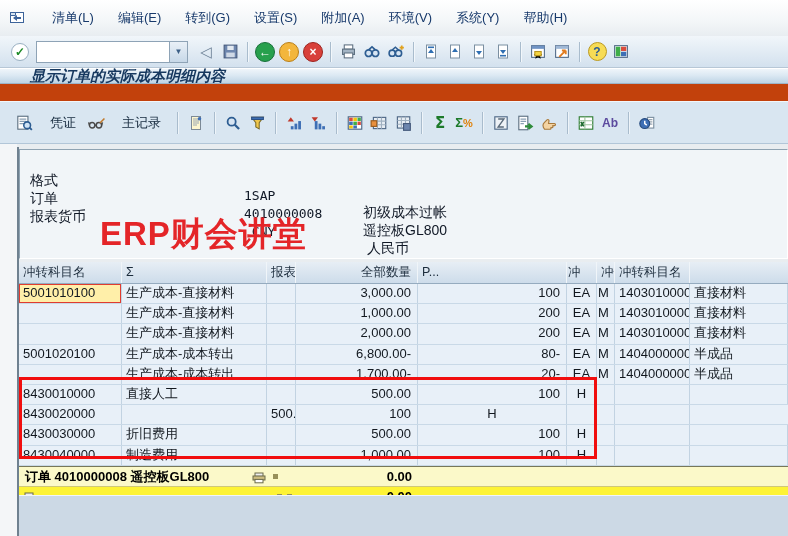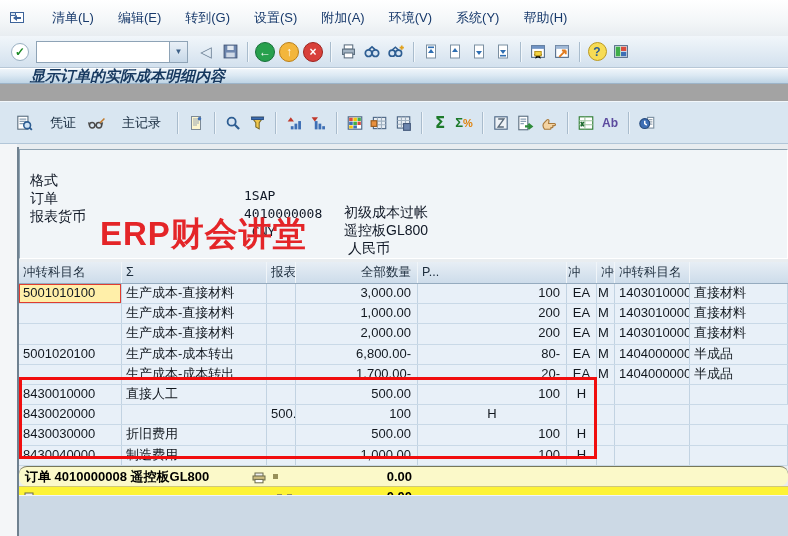--- a/index.html
+++ b/index.html
@@ -1,17 +1,17 @@
 <!DOCTYPE html>
 <html><head>
 <meta charset="utf-8">
 <style>
   html,body{margin:0;padding:0;background:#e9edf0;}
   #root{position:relative;width:788px;height:536px;overflow:hidden;
-        font-family:"Liberation Sans",sans-serif;background:#a3a3a3;}
+        font-family:"Liberation Sans",sans-serif;background:#c2410c;}
 
   
   .menubar{position:absolute;left:0;top:0;width:788px;height:36px;
     background:linear-gradient(#ffffff,#f3f6f8 60%,#e8edf1);
     border-bottom:1px solid #cdd5dc;display:flex;align-items:center;}
   .sysicon{width:18px;height:16px;margin:0 14px 0 8px;display:inline-block;}
   .mitem{font-size:13px;color:#17396b;padding:4px 12px;white-space:nowrap;cursor:default;}
 
   
   .toolbar{position:absolute;left:0;top:36px;width:788px;height:32px;
@@ -55,21 +55,21 @@
   .content{position:absolute;left:0;top:144px;width:788px;height:392px;background:#e9edf0;}
   .lmargin{position:absolute;left:0;top:0;width:17px;height:392px;background:#f4f6f8;}
   .vline{position:absolute;left:17px;top:3px;width:2px;height:389px;background:#6f8190;}
 
   .hdr-panel{position:absolute;left:19px;top:5px;width:769px;height:110px;background:#f1f5f8;
     border-top:1px solid #8fa3b2;border-left:1px solid #8fa3b2;
     border-bottom:1px solid #ffffff;border-right:1px solid #ffffff;box-sizing:border-box;}
   .hrow{position:absolute;left:0;height:18px;font-size:14px;color:#101826;white-space:pre;}
   .hl{position:absolute;left:10px;}
   .hv{position:absolute;left:224px;font-family:"DejaVu Sans Mono",monospace;font-size:13px;}
-  .hd{position:absolute;left:324px;}
+  .hd{position:absolute;left:343px;}
 
   .watermark{position:absolute;left:100px;top:68px;font-size:33px;font-weight:bold;
     letter-spacing:1px;white-space:nowrap;}
 
   
   .tbl{position:absolute;left:19px;top:118px;width:769px;}
   .grid{display:grid;grid-template-columns:103px 145px 29px 122px 149px 30px 18px 75px minmax(0,1fr);}
   .thead{height:21px;background:linear-gradient(#e7eef5,#cddcea);border-bottom:1px solid #95abbf;}
   .thead .c{font-size:12.5px;color:#1c2c3c;line-height:20px;border-right:1px solid #f0f5f9;
     padding:0 4px;overflow:hidden;white-space:nowrap;position:relative;}
@@ -493,21 +493,21 @@
         <div class="c">制造费用</div>
         <div class="c"></div>
         <div class="c num">1,000.00</div>
         <div class="c num">100</div>
         <div class="c ctr">H</div>
         <div class="c" style="padding:0 1px;"></div>
         <div class="c mono"></div>
         <div class="c"></div>
       </div>
 
-      <div class="totrow" id="ordertotal" style="background: rgb(251, 249, 201); border-radius: 8px;">
+      <div class="totrow" id="ordertotal" style="background: rgb(251, 249, 201);">
         <span class="tlabel">订单 4010000008 遥控板GL800</span>
         <span class="subicn" style="left:233px;">
           <svg width="14" height="12" viewBox="0 0 14 12">
             <rect x="3" y="1" width="8" height="3.4" fill="#eee" stroke="#6b6b4a"></rect>
             <rect x="1" y="4" width="12" height="4" fill="#cdbd80" stroke="#6b6b4a"></rect>
             <rect x="3" y="7.4" width="8" height="3.4" fill="#fff" stroke="#6b6b4a"></rect>
           </svg>
         </span>
         <span class="sqr" style="left:254px;"></span>
         <span class="tval">0.00</span>

